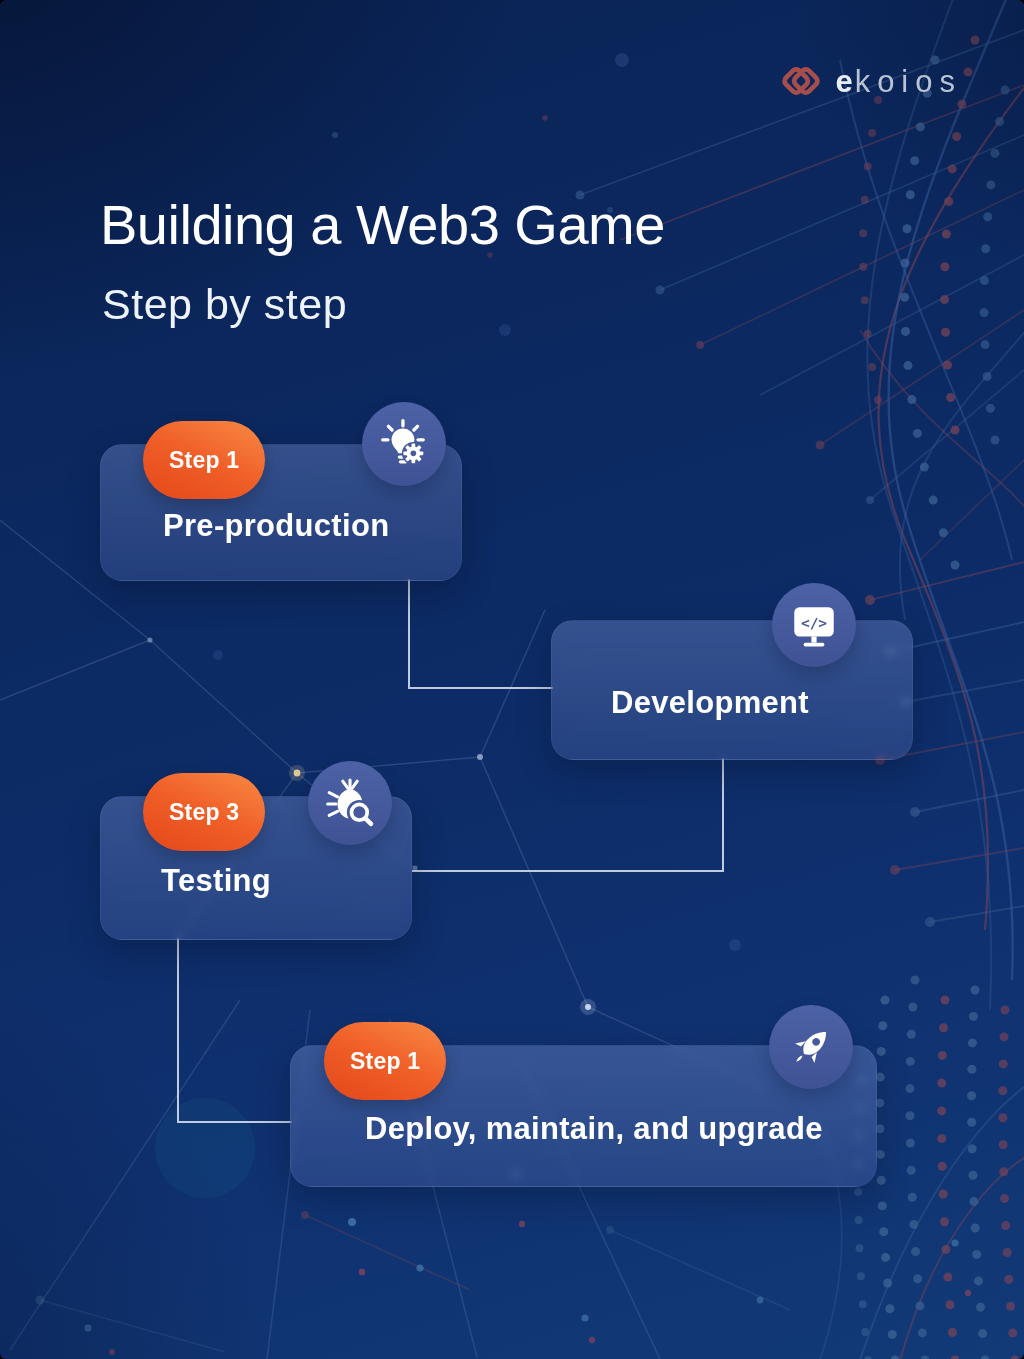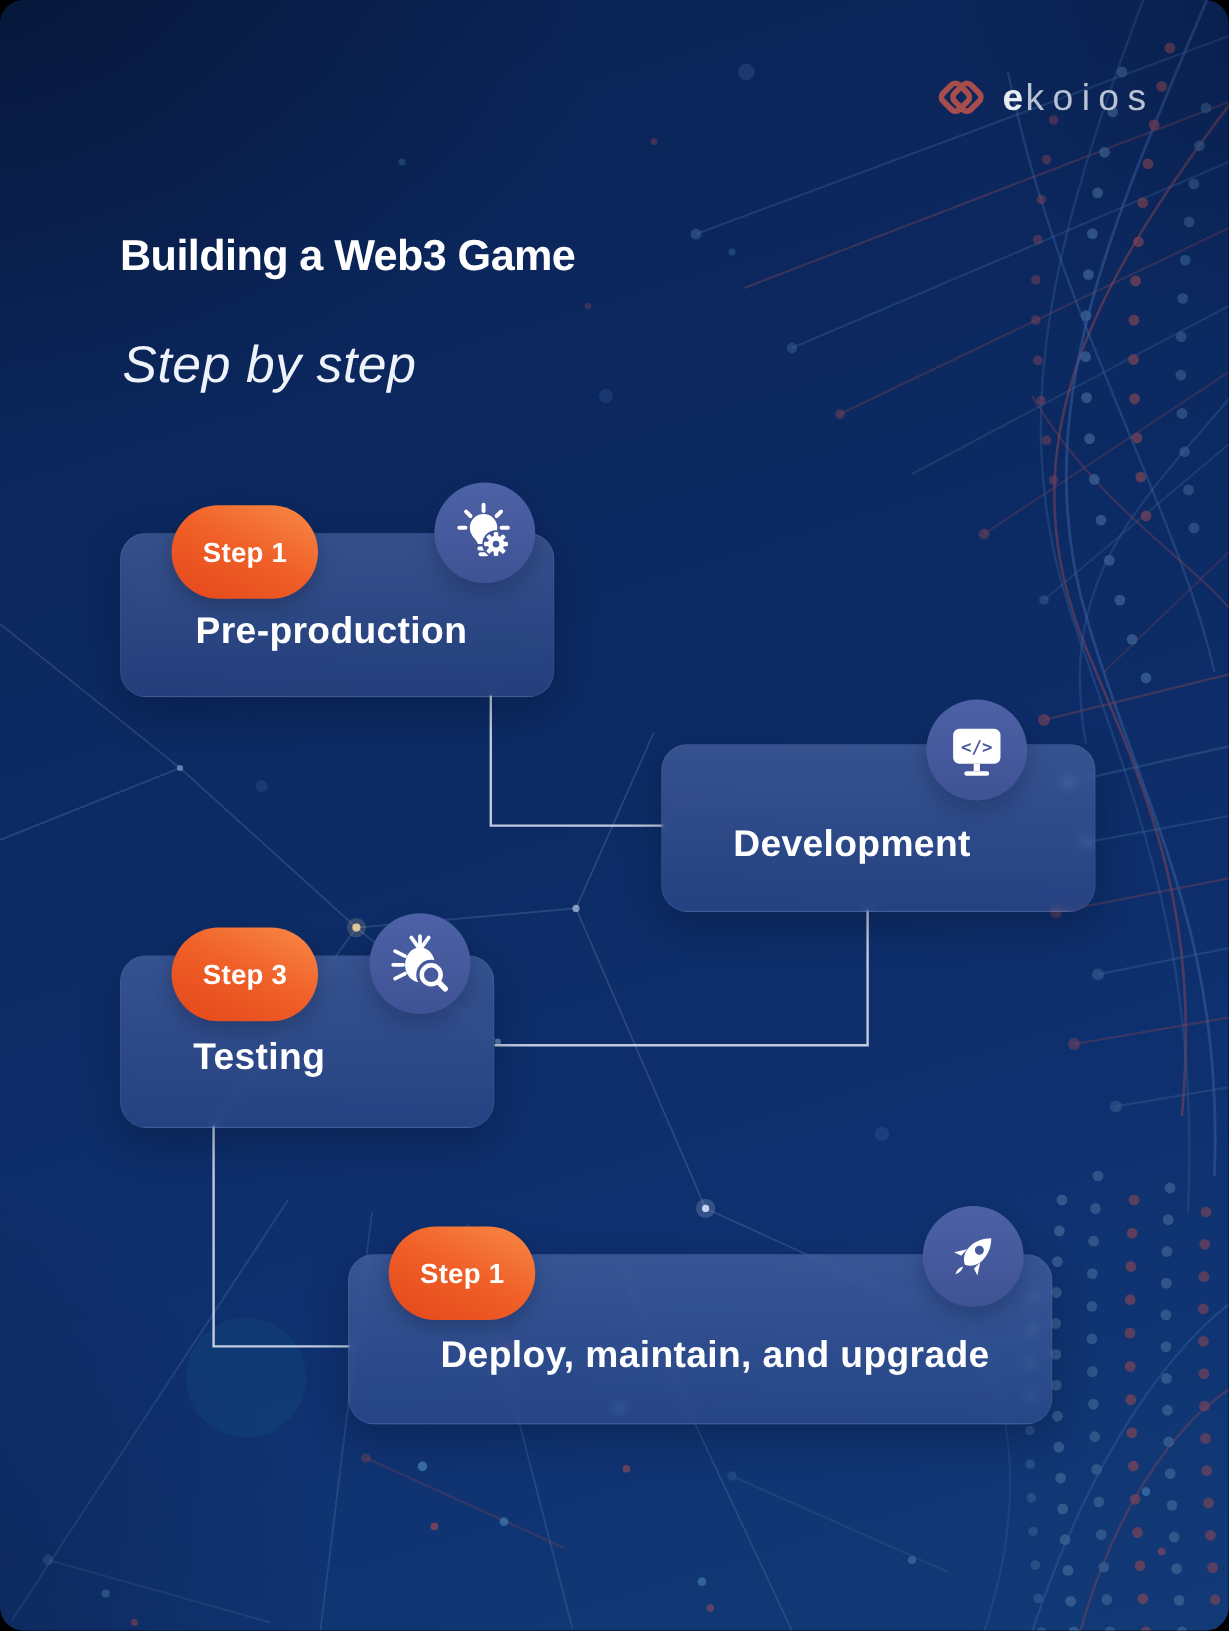--- a/index.html
+++ b/index.html
@@ -1,36 +1,36 @@
 <!DOCTYPE html>
 <html><head>
 <meta charset="utf-8">
 <style>
   html,body{margin:0;padding:0;background:#000;}
   .page{
-    position:relative;width:1024px;height:1359px;overflow:hidden;border-radius:20px;
+    position:relative;width:1024px;height:1359px;overflow:hidden;border-radius:6px;
     background:linear-gradient(163deg,#0a2355 0%,#0c2a63 42%,#0f3170 74%,#123a77 100%);
     font-family:"Liberation Sans",sans-serif;
   }
   .bg{position:absolute;left:0;top:0;width:1024px;height:1359px;}
   .vignette{
     position:absolute;inset:0;pointer-events:none;
     background:
       radial-gradient(950px 780px at -4% -6%, rgba(3,11,32,.58), transparent 60%),
       radial-gradient(720px 920px at -10% 108%, rgba(3,11,32,.34), transparent 55%),
       radial-gradient(520px 430px at 109% 1%, rgba(3,11,32,.30), transparent 62%);
   }
   
   .logo{position:absolute;top:58px;right:62px;display:flex;align-items:center;gap:11px;}
   .logo-mark{width:46px;height:46px;opacity:.92;}
   .logo-text{font-size:31px;color:#b9c3d4;font-weight:400;letter-spacing:7px;line-height:1;}
   .logo-e{color:#e9edf5;font-weight:700;letter-spacing:2px;}
   
-  .title{position:absolute;left:100px;top:192px;margin:0;font-size:36px;font-weight:700;color:#ffffff;letter-spacing:-.5px;}
-  .subtitle{position:absolute;left:102px;top:280px;margin:0;font-size:43px;font-weight:400;color:#eef2f9;letter-spacing:.5px;font-style:italic;}
+  .title{position:absolute;left:100px;top:192px;margin:0;font-size:56px;font-weight:400;color:#ffffff;letter-spacing:-.5px;}
+  .subtitle{position:absolute;left:102px;top:280px;margin:0;font-size:43px;font-weight:400;color:#eef2f9;letter-spacing:.5px;}
   
   .connector{position:absolute;border:0 solid rgba(223,230,242,.85);}
   .conn-1{left:408px;top:579px;width:143px;height:108px;border-left-width:2px;border-bottom-width:2px;}
   .conn-2{left:412px;top:758px;width:310px;height:112px;border-right-width:2px;border-bottom-width:2px;}
   .conn-3{left:177px;top:938px;width:113px;height:183px;border-left-width:2px;border-bottom-width:2px;}
   
   .card{
     position:absolute;border-radius:22px;display:flex;align-items:center;
     background:linear-gradient(180deg, rgba(116,140,205,.40), rgba(84,107,176,.33));
     border:1px solid rgba(255,255,255,.055);
@@ -38,21 +38,21 @@
     backdrop-filter:blur(4px);
   }
   .card-1{left:100px;top:444px;width:360px;height:135px;}
   .card-2{left:551px;top:620px;width:360px;height:138px;}
   .card-3{left:100px;top:796px;width:310px;height:142px;}
   .card-4{left:290px;top:1045px;width:585px;height:140px;}
   .card-label{color:#fff;font-size:31px;font-weight:700;letter-spacing:.3px;padding-top:26px;}
   .card-1 .card-label{padding-left:62px;text-align:center;}
   .card-2 .card-label{padding-left:59px;}
   .card-3 .card-label{padding-left:60px;}
-  .card-4 .card-label{padding-left:76px;}
+  .card-4 .card-label{padding-left:54px;margin-left:20px;}
   .badge{
     position:absolute;top:-24px;left:42px;height:46px;padding:16px 26px;
     display:flex;align-items:center;border-radius:999px;
     background:linear-gradient(205deg,#f8read 0,#e4471a 100%);
     background:linear-gradient(205deg,#f88a46 0%,#f06028 48%,#e4471a 100%);
     color:#fff;font-size:23px;font-weight:700;letter-spacing:.2px;
     box-shadow:0 6px 16px rgba(10,5,0,.22);
   }
   .card-4 .badge{left:33px;}
   .icon-circle{

